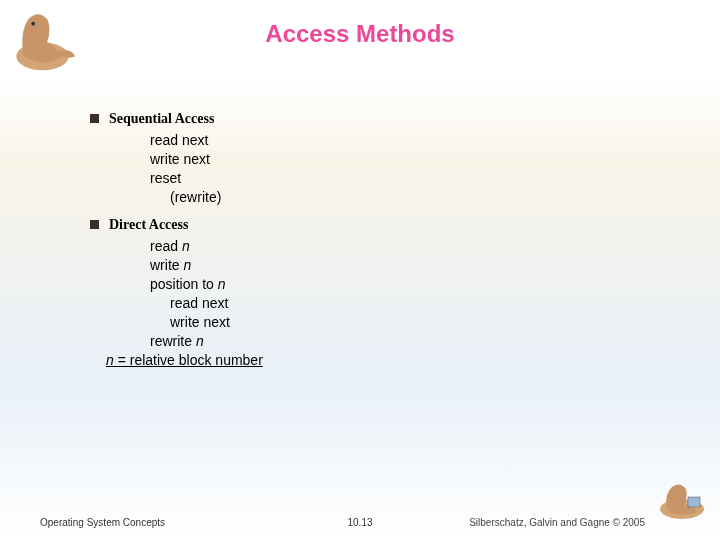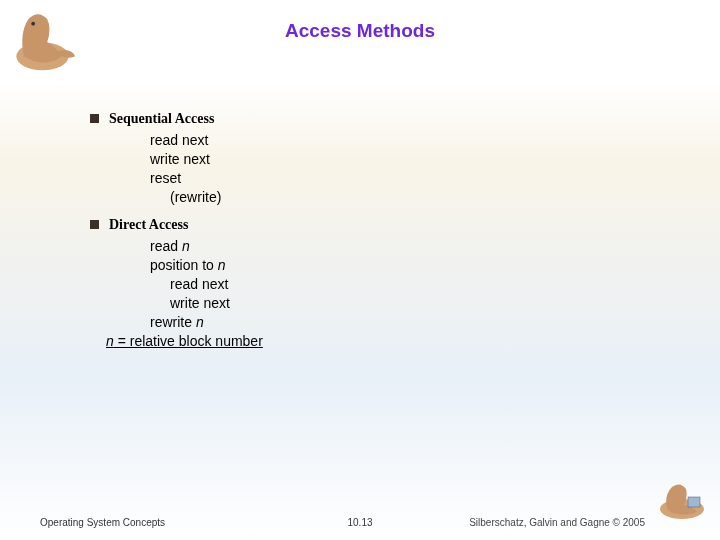--- a/index.html
+++ b/index.html
@@ -28,23 +28,23 @@
     right: 8px;
     width: 60px;
     height: 45px;
   }
   .title {
     position: absolute;
     top: 20px;
     left: 0;
     width: 100%;
     text-align: center;
-    font-size: 19px;
+    font-size: 24px;
     font-weight: bold;
-    color: #6d28d9;
+    color: #ec4899;
   }
   .content {
     position: absolute;
     top: 110px;
     left: 90px;
     font-size: 14px;
     color: #000;
     line-height: 1.35;
   }
   .bullet-row {
@@ -108,20 +108,21 @@
     <div class="sub1">write next</div>
     <div class="sub1">reset</div>
     <div class="sub2">(rewrite)</div>
 
     <div class="section2">
       <div class="bullet-row">
         <div class="bullet-sq"></div>
         <div class="bh">Direct Access</div>
       </div>
       <div class="sub1">read <span class="ital">n</span></div>
+      <div class="sub1">write <span class="ital">n</span></div>
       <div class="sub1">position to <span class="ital">n</span></div>
       <div class="sub2">read next</div>
       <div class="sub2">write next</div>
       <div class="sub1">rewrite <span class="ital">n</span></div>
       <div class="subn"><span class="ital">n</span><span> = relative block number</span></div>
     </div>
 
   </div>
 
   <div class="footer">

